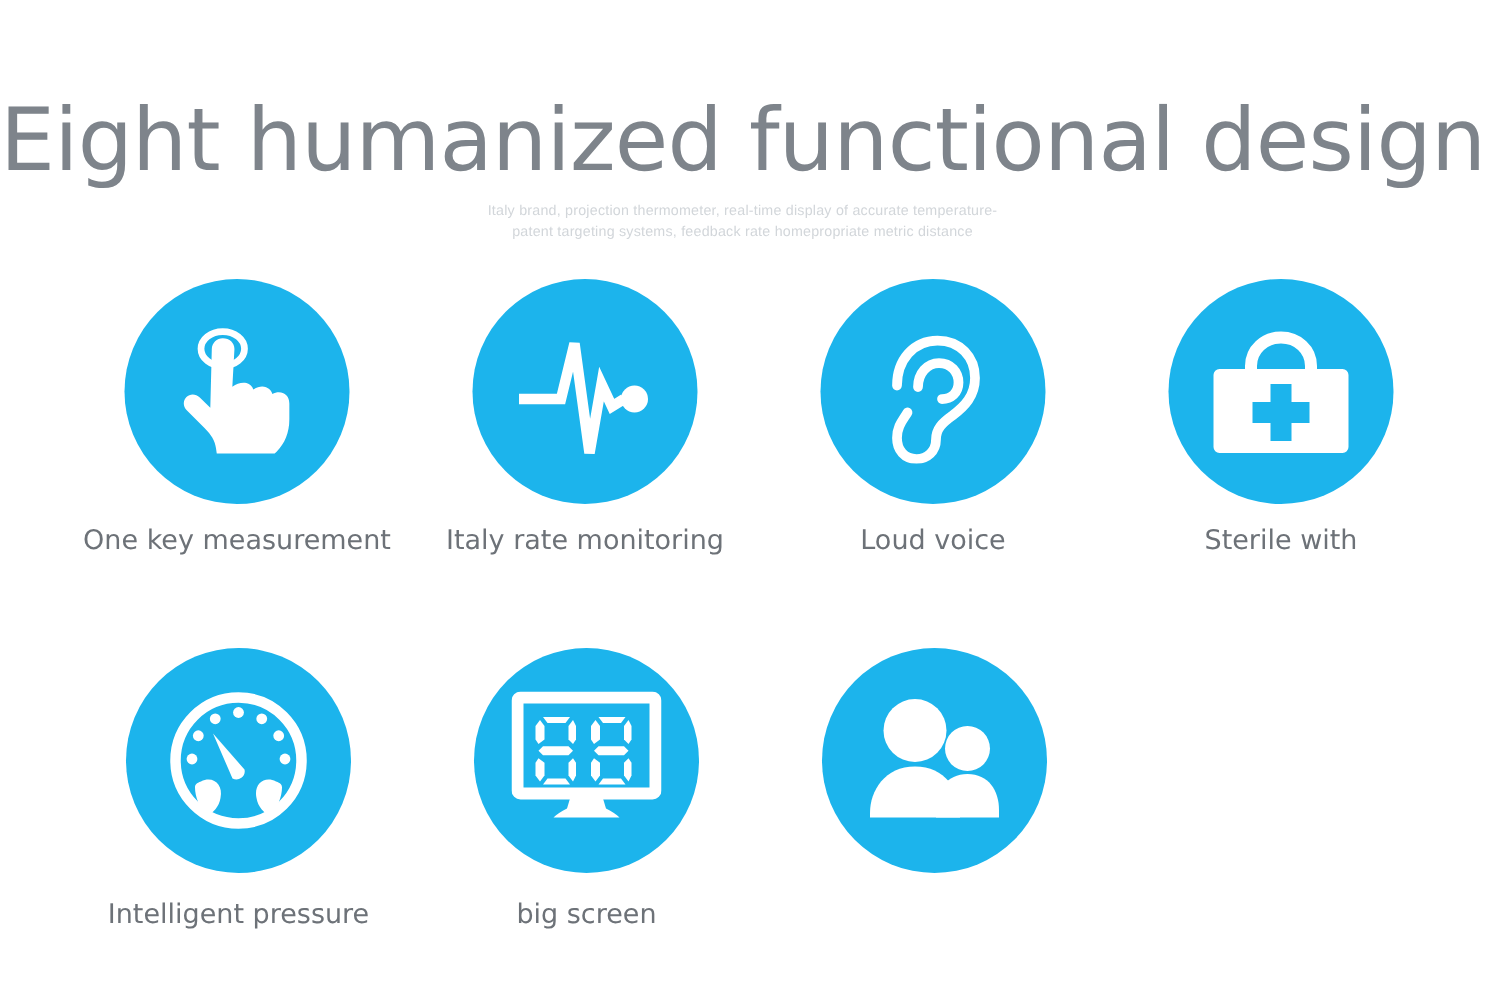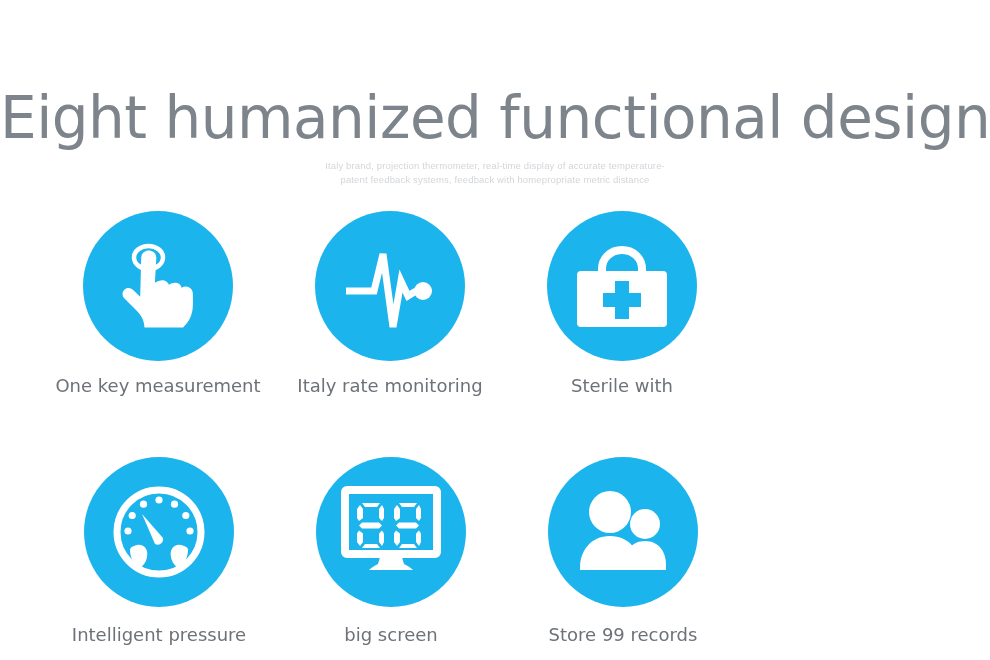--- a/index.html
+++ b/index.html
@@ -13,21 +13,20 @@
     height: 660px;
     overflow: hidden;
     font-family: "Liberation Sans", sans-serif;
     position: relative;
   }
   #page {
     position: relative;
     width: 990px;
     height: 480px;
     background: #ffffff;
-    margin-top: 25px;
   }
 
   
   .header {
     position: absolute;
     top: 0;
     left: 0;
     width: 990px;
     text-align: center;
   }
@@ -113,21 +112,21 @@
 </style>
 </head>
 <body>
 
 <div id="page">
 
   <div class="header">
     <h1 class="page-title">Eight humanized functional design</h1>
     <div class="subtitle">
       <span class="sub-line">Italy brand, projection thermometer, real-time display of accurate temperature-</span>
-      <span class="sub-line">patent feedback systems, feedback with homepropriate metric distance</span>
+      <span class="sub-line">patent targeting systems, feedback rate homepropriate metric distance</span>
     </div>
   </div>
 
   <div class="features">
 
     <div class="feature-row row-1">
 
       <div class="feature-cell">
         <div class="icon-circle">
           <svg width="96" height="96" viewBox="0 0 96 96">
@@ -165,20 +164,43 @@
       <div class="feature-cell">
         <div class="icon-circle">
           <svg width="104" height="104" viewBox="0 0 104 104">
             <polyline points="8,57 36,57 45,20 55,93 63,47 70,62 78,57" fill="none" stroke="#ffffff" stroke-width="7" stroke-linejoin="miter" stroke-linecap="butt"></polyline>
             <circle cx="85" cy="57" r="9" fill="#ffffff"></circle>
           </svg>
         </div>
         <div class="feature-label">Italy rate monitoring</div>
       </div>
 
+      <div class="feature-cell">
+        <div class="icon-circle">
+          <svg width="92" height="96" viewBox="0 0 92 96">
+            <g fill="none" stroke="#ffffff" stroke-width="6.5" stroke-linecap="round" stroke-linejoin="round">
+
+              <path d="M22 44
+                       c0 -17 11 -30 27 -30
+                       c15 0 25 11 25 25
+                       c0 12 -7 19 -15 25
+                       c-7 5 -11 9 -11 16
+                       c0 8 -6 13 -13 13
+                       c-8 0 -13 -6 -13 -14
+                       c0 -8 4 -12 7 -17"></path>
+
+              <path d="M36 45
+                       c0 -9 6 -16 14 -16
+                       c8 0 13 6 13 13
+                       c0 7 -5 11 -11 11"></path>
+            </g>
+          </svg>
+        </div>
+        <div class="feature-label">Loud voice</div>
+      </div>
 
       <div class="feature-cell">
         <div class="icon-circle">
           <svg width="98" height="90" viewBox="0 0 98 90">
 
             <path d="M29 30 v-2 c0 -11 9 -19 20 -19 c11 0 20 8 20 19 v2" fill="none" stroke="#ffffff" stroke-width="8" stroke-linecap="butt"></path>
 
             <path fill="#ffffff" fill-rule="evenodd" d="M8 30 h82 a4 4 0 0 1 4 4 v48 a4 4 0 0 1 -4 4 h-82 a4 4 0 0 1 -4 -4 v-48 a4 4 0 0 1 4 -4 z
                      M42 40 h14 v12 h12 v14 h-12 v12 h-14 v-12 h-12 v-14 h12 z"></path>
           </svg>
@@ -254,19 +276,18 @@
             <g fill="#ffffff">
 
               <circle cx="72" cy="38" r="15"></circle>
               <path d="M72 55 c14 0 21 11 21 24 v5 h-42 v-5 c0 -13 7 -24 21 -24 z"></path>
 
               <circle cx="37" cy="26" r="21"></circle>
               <path d="M37 50 c20 0 30 16 30 31 v3 h-60 v-3 c0 -15 10 -31 30 -31 z"></path>
             </g>
           </svg>
         </div>
-        <div class="feature-label">Store 99 records</div>
       </div>
 
     </div>
 
   </div>
 </div>
 
 </body></html>

